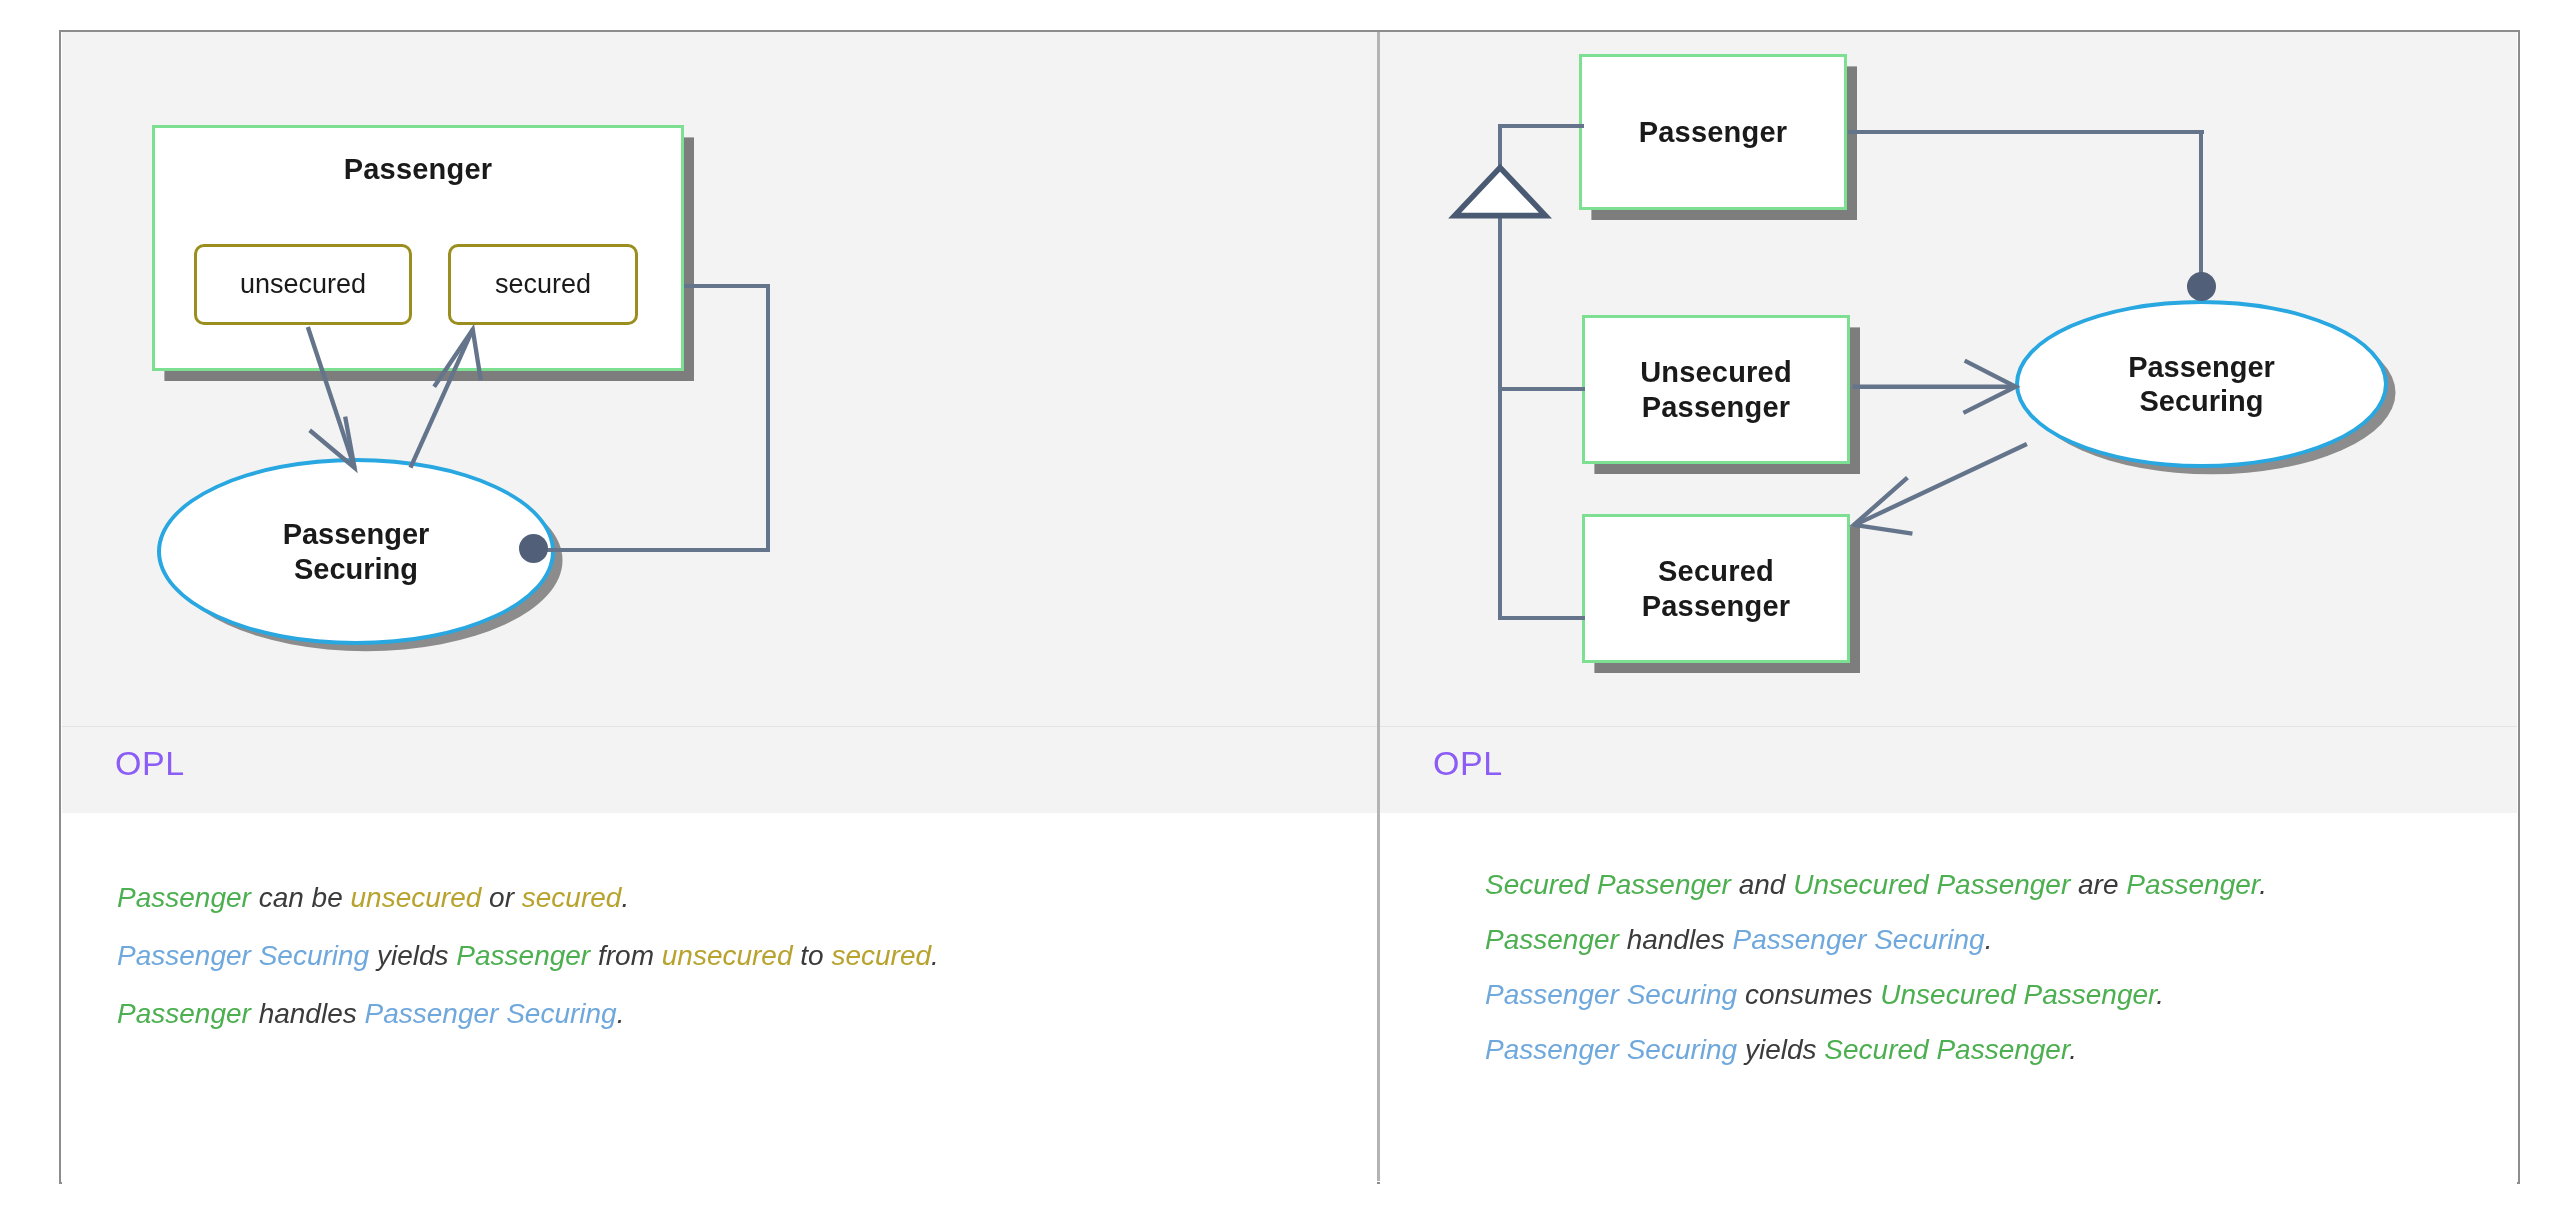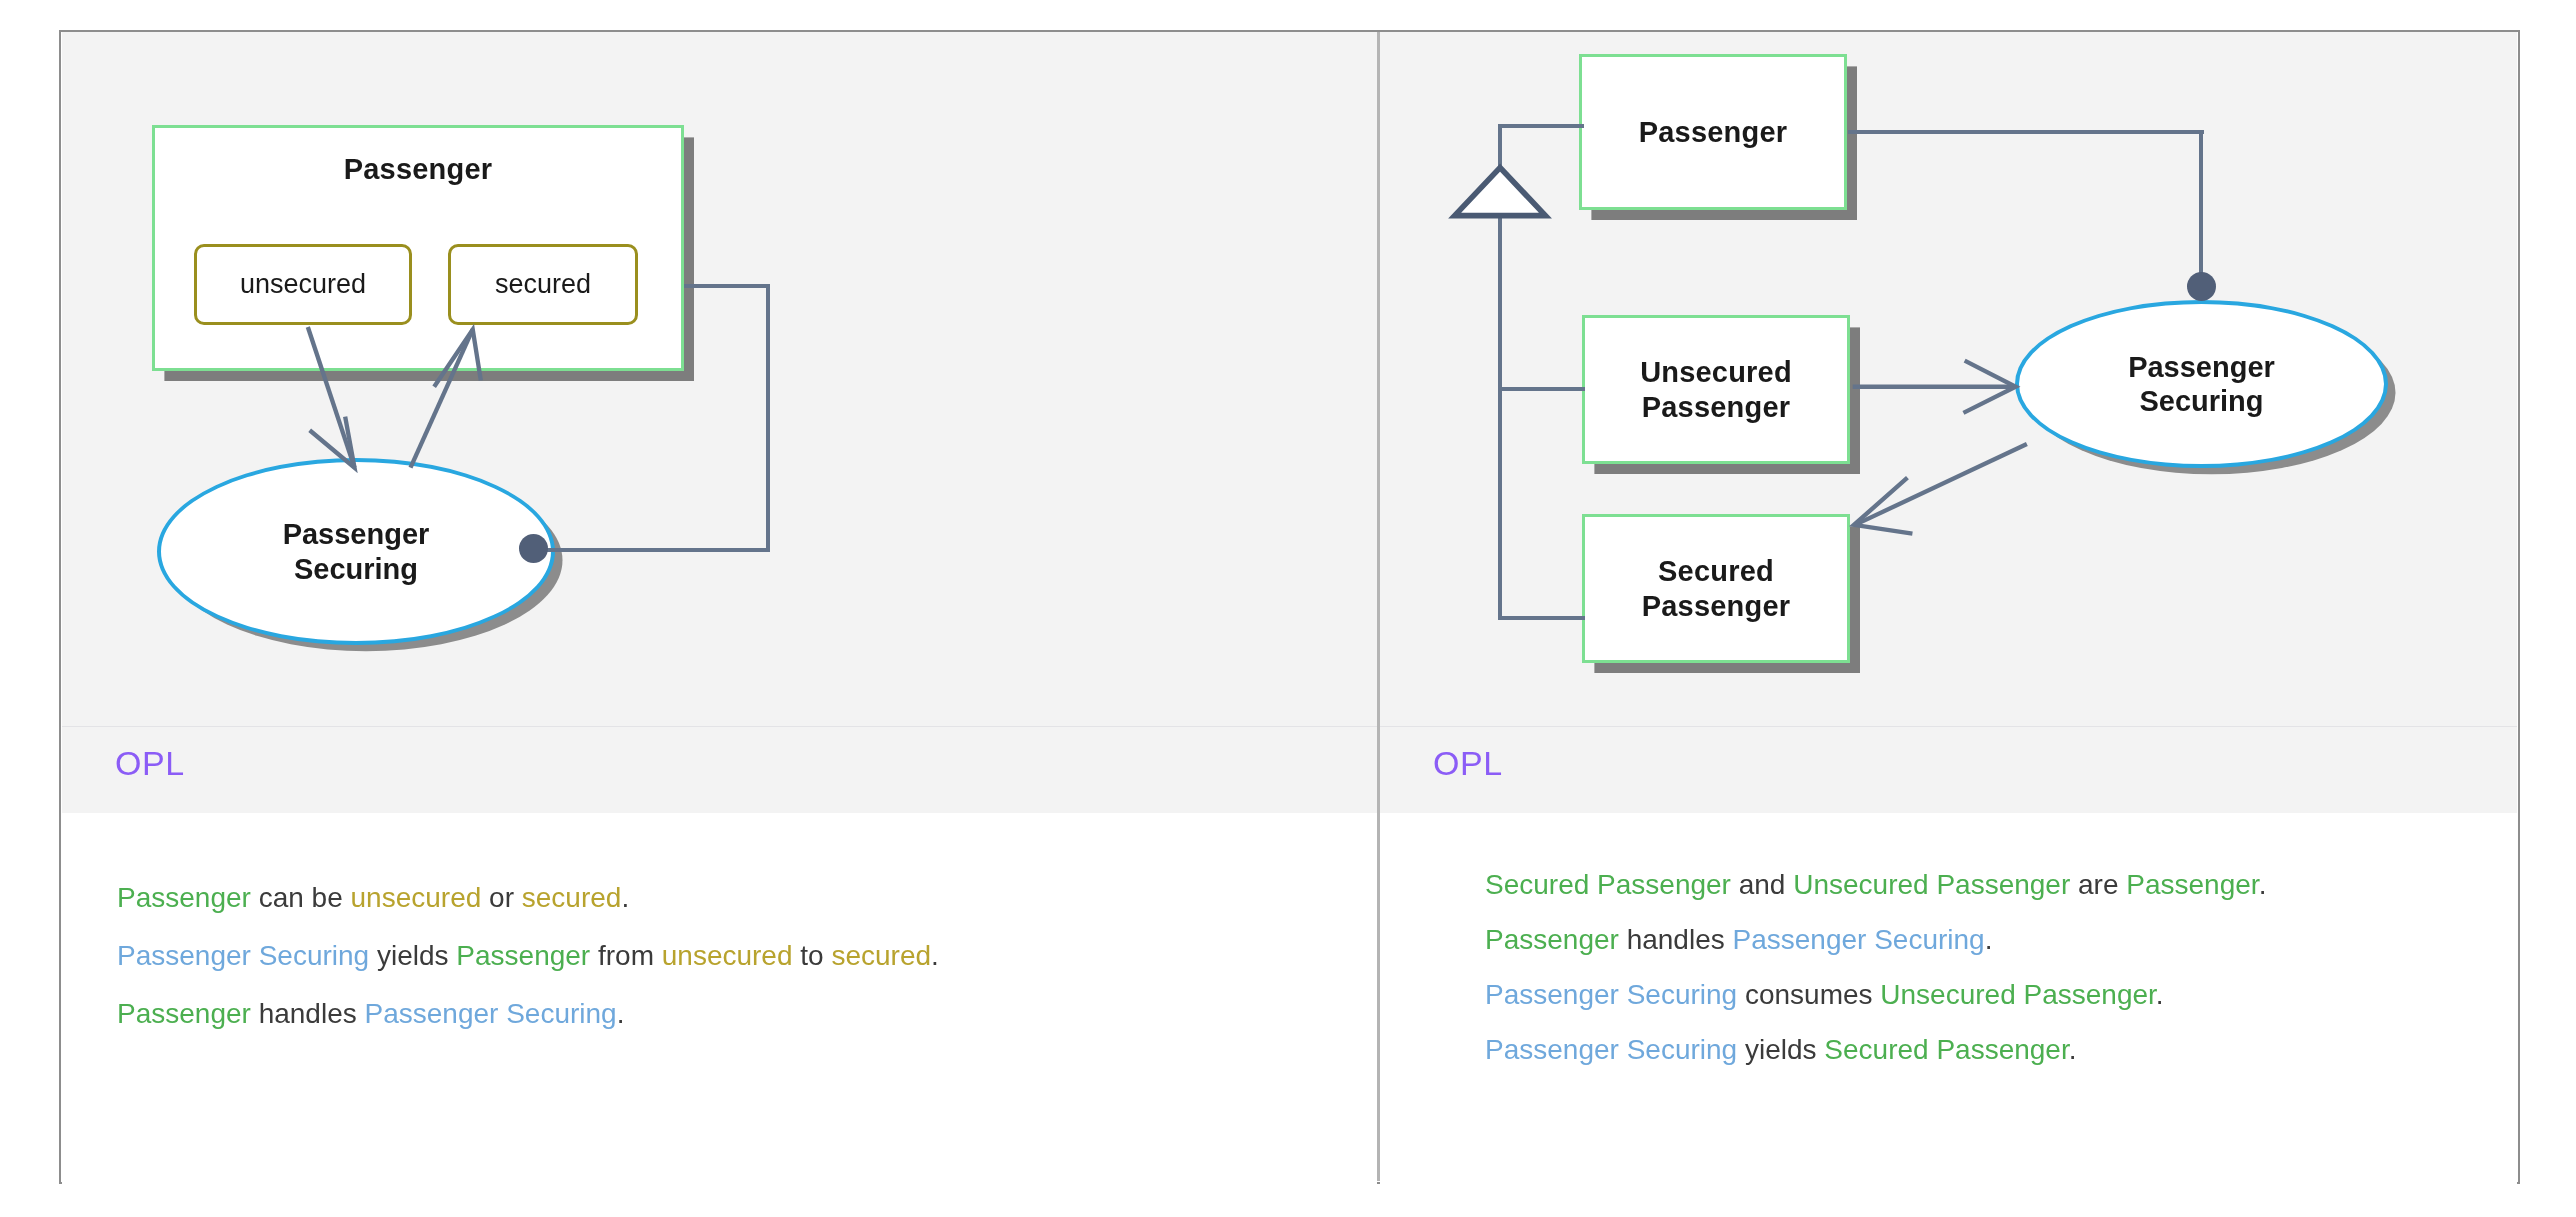--- a/index.html
+++ b/index.html
@@ -82,20 +82,21 @@
     right: 0;
     top: 781px;
     bottom: 0;
     background: #ffffff;
   }
   .opl-lines {
     position: absolute;
     left: 55px;
     top: 56px;
     right: 12.4px;
+    font-style: italic;
   }
   .opl-line {
     font-size: 28px;
     line-height: 58px;
     white-space: nowrap;
     color: #3b3b3b;
   }
   .right .opl-lines { left: 57px; top: 44px; margin-left: 48px; }
   .right .opl-line { line-height: 55px; font-size: 28px; }
 

